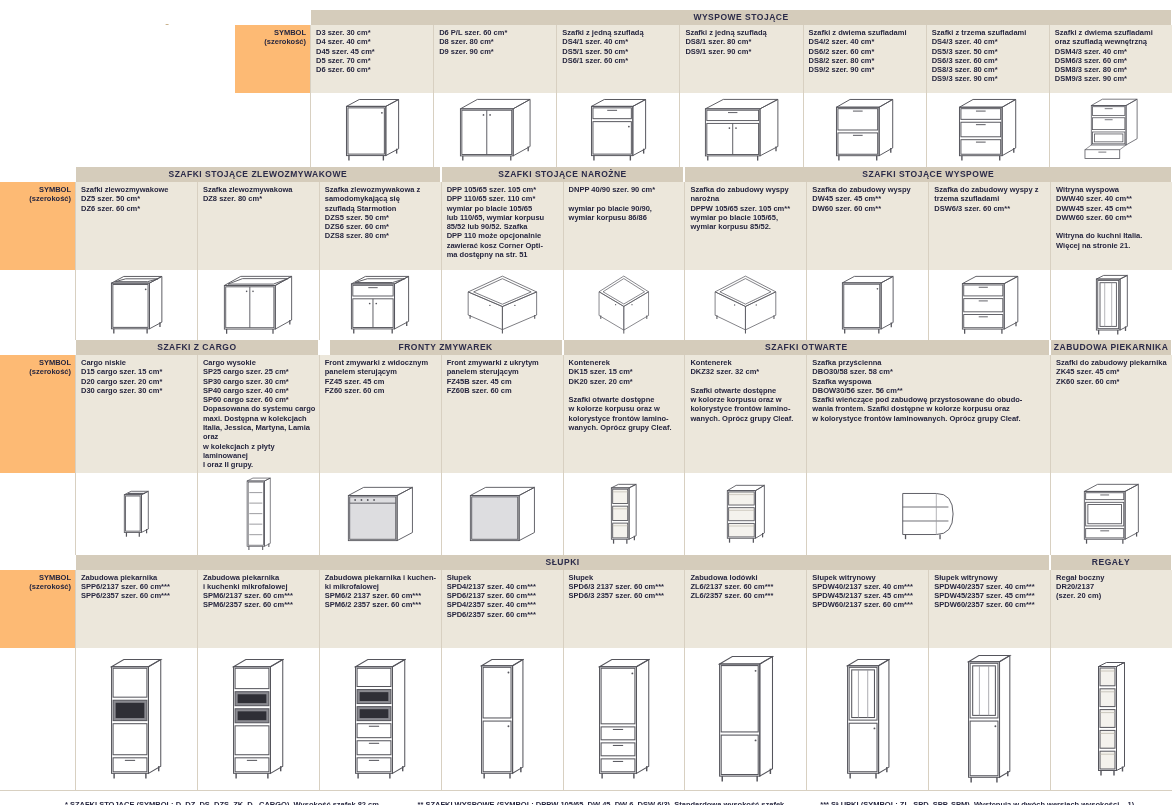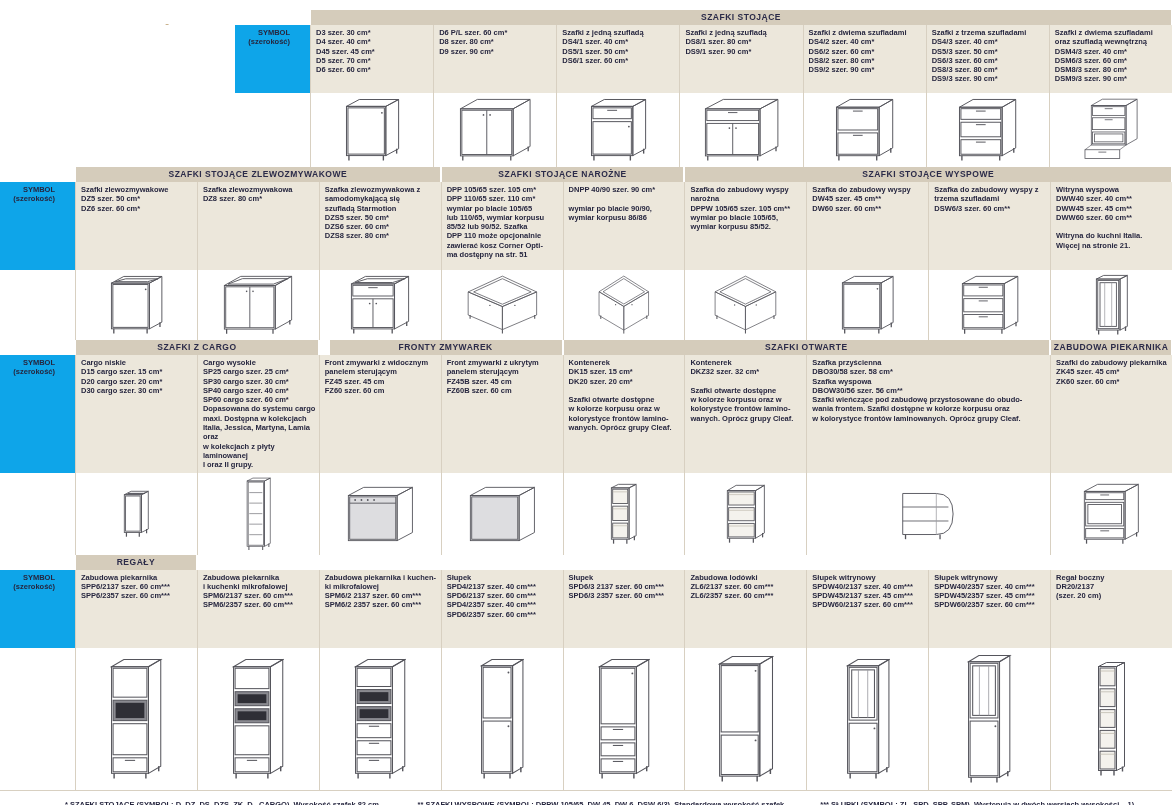--- a/index.html
+++ b/index.html
@@ -8,40 +8,40 @@
   .script-title{position:absolute;left:36px;top:26px;transform:rotate(-9deg);
         font-family:"DejaVu Serif",serif;font-style:italic;font-size:44px;
         color:#c5ac84;line-height:.92;letter-spacing:1px;}
   .script-title .t2{display:block;margin-left:44px;}
   #bands{position:relative;margin-top:10px;}
   .hrow,.trow,.irow{display:grid;}
   .band-header{background:#d5ccbb;color:#2b2b49;font-weight:bold;font-size:8.5px;
         text-align:center;line-height:15px;height:15px;margin:0 1px;letter-spacing:.5px;}
   .tcell{background:#ece7db;border-left:1px solid #d8d0c1;padding:3px 3px 3px 5px;
         font-size:7.5px;font-weight:bold;line-height:1.24;white-space:pre-line;overflow:hidden;}
-  .symbol-cell{background:#0ea5e9;font-size:7.5px;font-weight:bold;text-align:right;
-        padding:3px 20px 0 0;white-space:pre-line;line-height:1.25;}
+  .symbol-cell{background:#fdba74;font-size:7.5px;font-weight:bold;text-align:right;
+        padding:3px 4px 0 0;white-space:pre-line;line-height:1.25;}
   .lead-cell{background:#fff;}
   .icell{background:#fff;border-left:1px solid #d8d0c1;display:flex;align-items:center;justify-content:center;overflow:hidden;}
   .ispacer{background:#fff;}
   .band:last-of-type .irow{border-bottom:1px solid #d8d0c1;}
   .footnotes{display:flex;gap:34px;margin:9px 12px 0 65px;}
   .footnote{font-size:7.5px;font-weight:bold;line-height:1.3;color:#26263f;}
   .footnote.f1{width:330px;} .footnote.f2{width:382px;} .footnote.f3{width:352px;}
 </style>
 </head>
 <body>
 
 <div class="page">
   <div class="script-title"><span>Szafki</span><span class="t2">stojące</span></div>
   <div id="bands">
       <div class="band">
         <div class="hrow" style="grid-template-columns: 235px 75px repeat(7, 1fr);">
           <div style="grid-column: span 2;"></div>
-          <div class="band-header" style="grid-column: span 7;">SZAFKI STOJĄCE</div>
+          <div class="band-header" style="grid-column: span 7;">WYSPOWE STOJĄCE</div>
         </div>
         <div class="trow" style="grid-template-columns: 235px 75px repeat(7, 1fr); min-height: 68px;">
           <div class="lead-cell"></div>
           <div class="symbol-cell">SYMBOL
 (szerokość)</div>
           <div class="tcell" style="grid-column: span 1;">D3 szer. 30 cm*
 D4 szer. 40 cm*
 D45 szer. 45 cm*
 D5 szer. 70 cm*
 D6 szer. 60 cm*</div>
@@ -529,20 +529,21 @@
               <line x1="4" y1="63.5" x2="4" y2="68.5" stroke="#55555c" stroke-width="1.4"></line>
               <line x1="45" y1="63.5" x2="45" y2="68.5" stroke="#55555c" stroke-width="1.4"></line>
               <line x1="60.5" y1="55.5" x2="60.5" y2="60.5" stroke="#55555c" stroke-width="1.4"></line>
             </svg>
           </div>
         </div>
       </div>
       <div class="band">
         <div class="hrow" style="grid-template-columns: 75px repeat(9, 1fr);">
           <div style="grid-column: span 1;"></div>
+          <div class="band-header" style="grid-column: span 8;">SŁUPKI</div>
           <div class="band-header" style="grid-column: span 1;">REGAŁY</div>
         </div>
         <div class="trow" style="grid-template-columns: 75px repeat(9, 1fr); min-height: 78px;">
           <div class="symbol-cell">SYMBOL
 (szerokość)</div>
           <div class="tcell" style="grid-column: span 1;">Zabudowa piekarnika
 SPP6/2137 szer. 60 cm***
 SPP6/2357 szer. 60 cm***</div>
           <div class="tcell" style="grid-column: span 1;">Zabudowa piekarnika
 i kuchenki mikrofalowej

